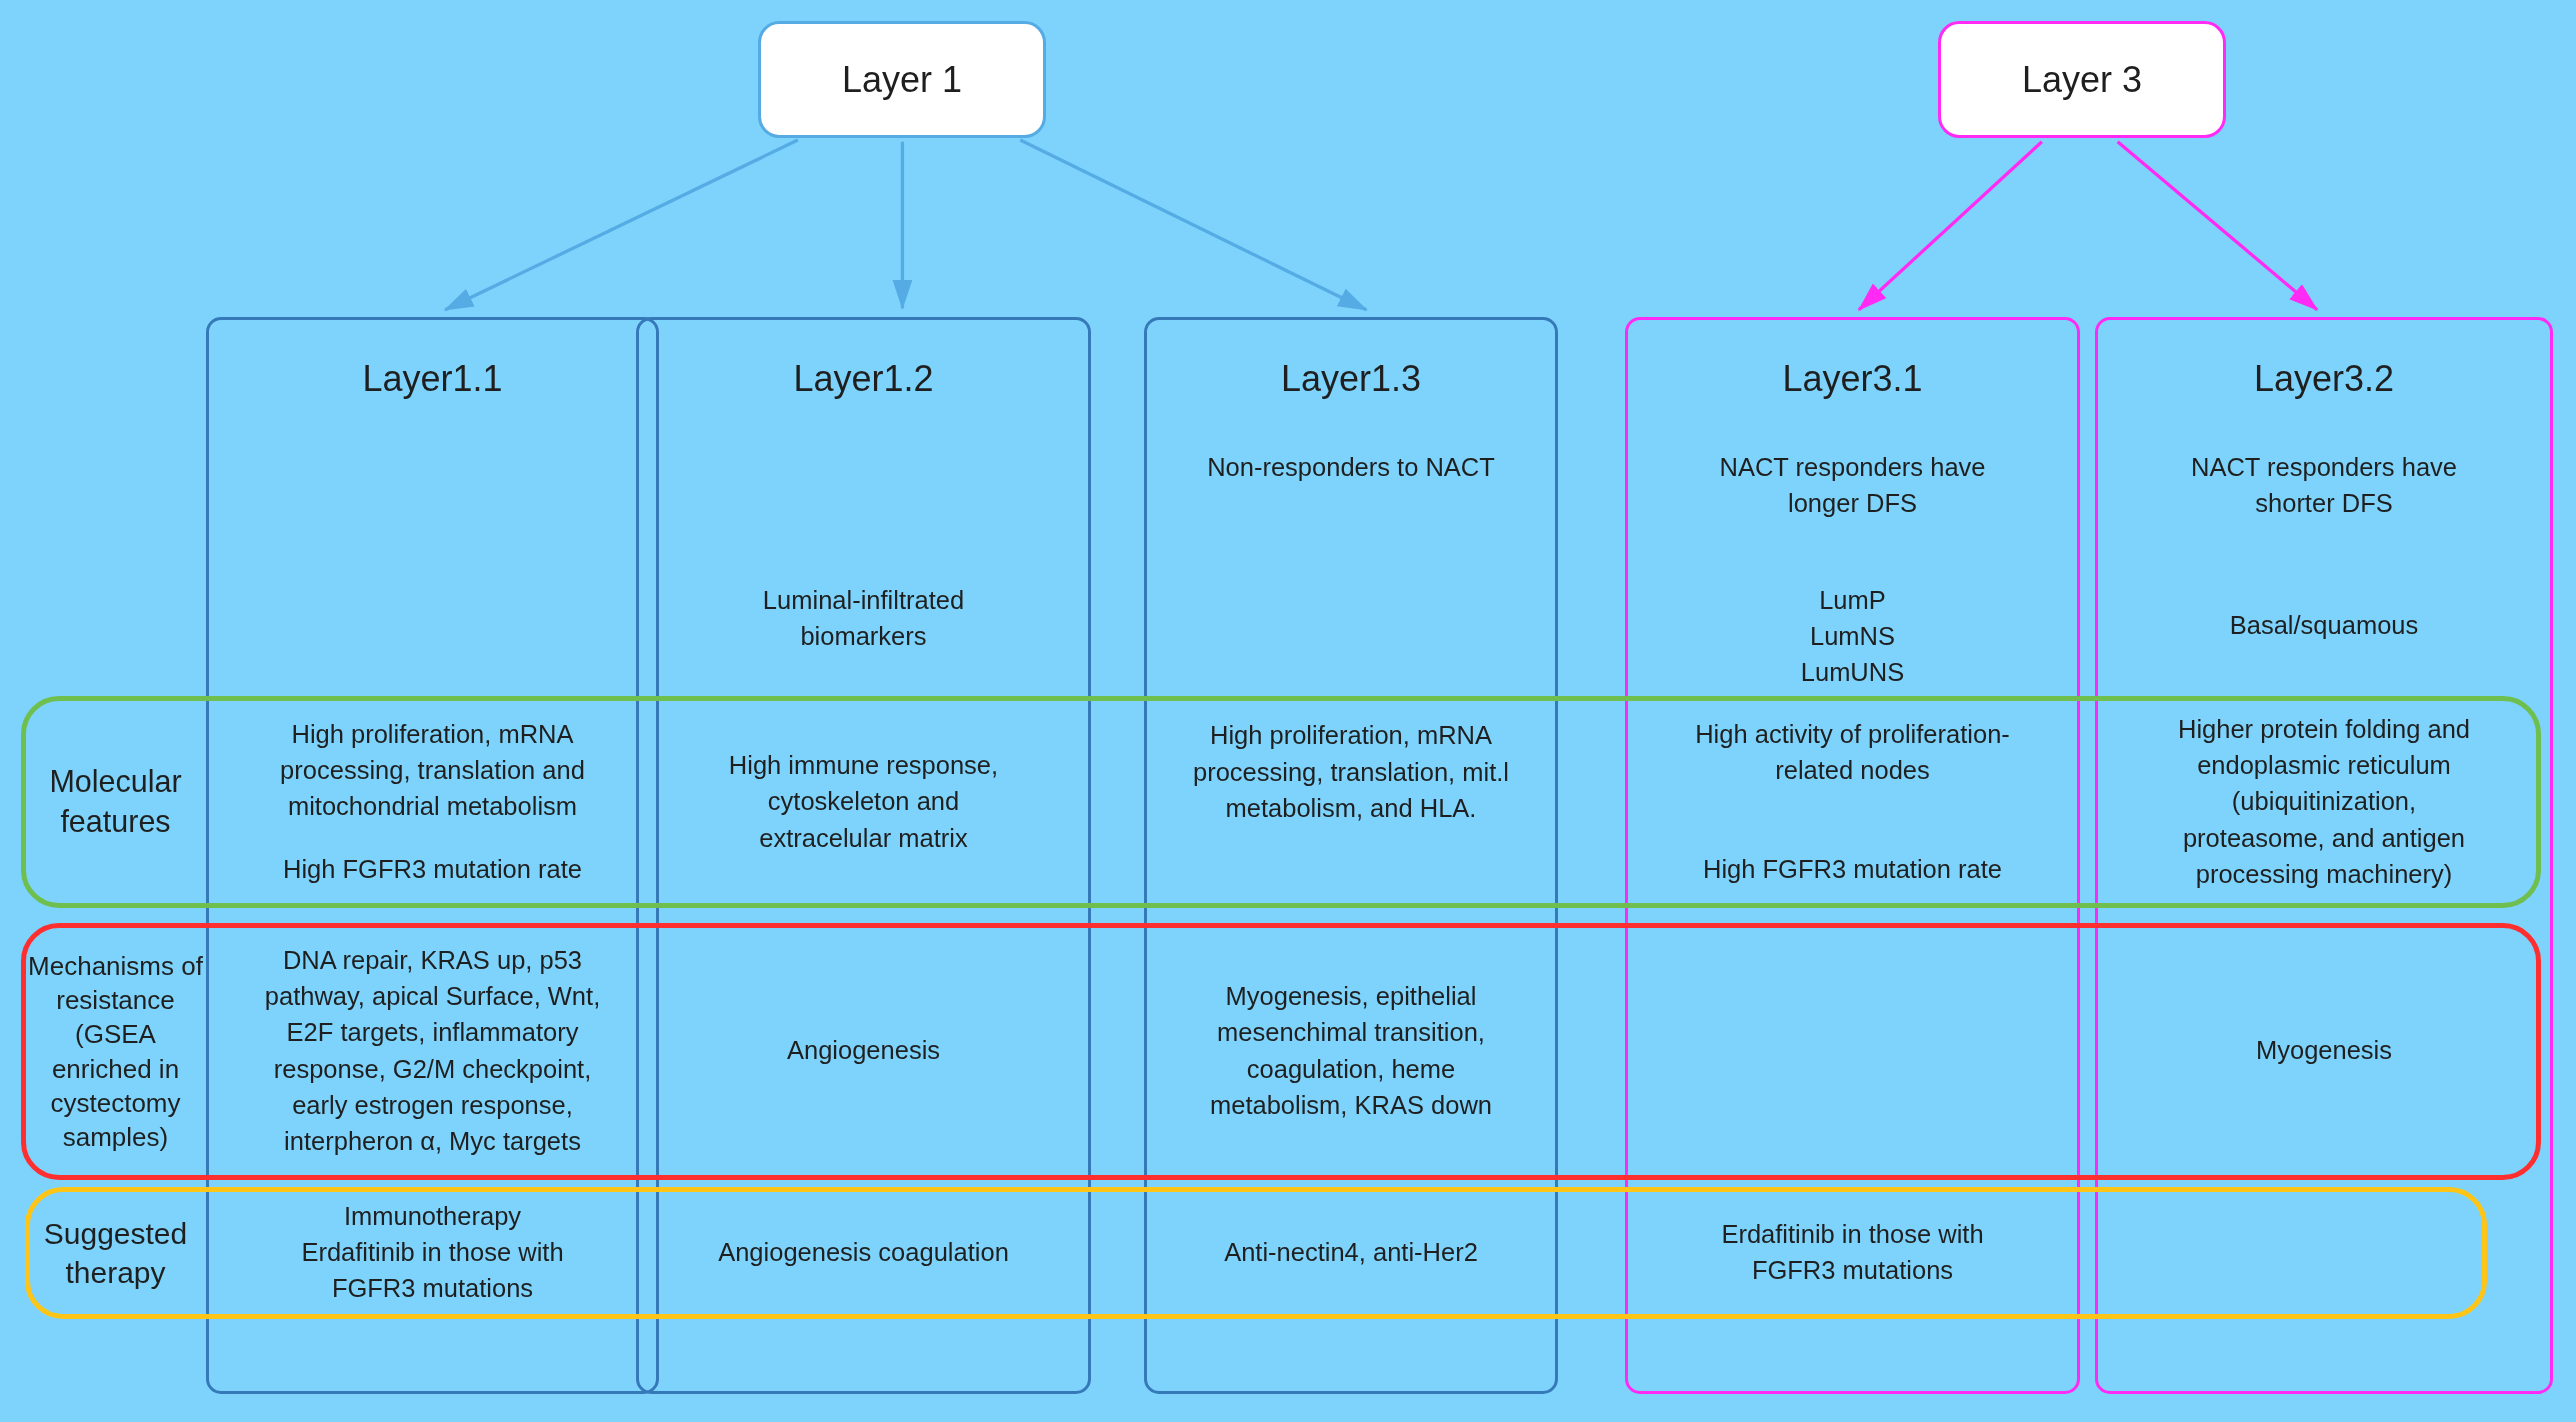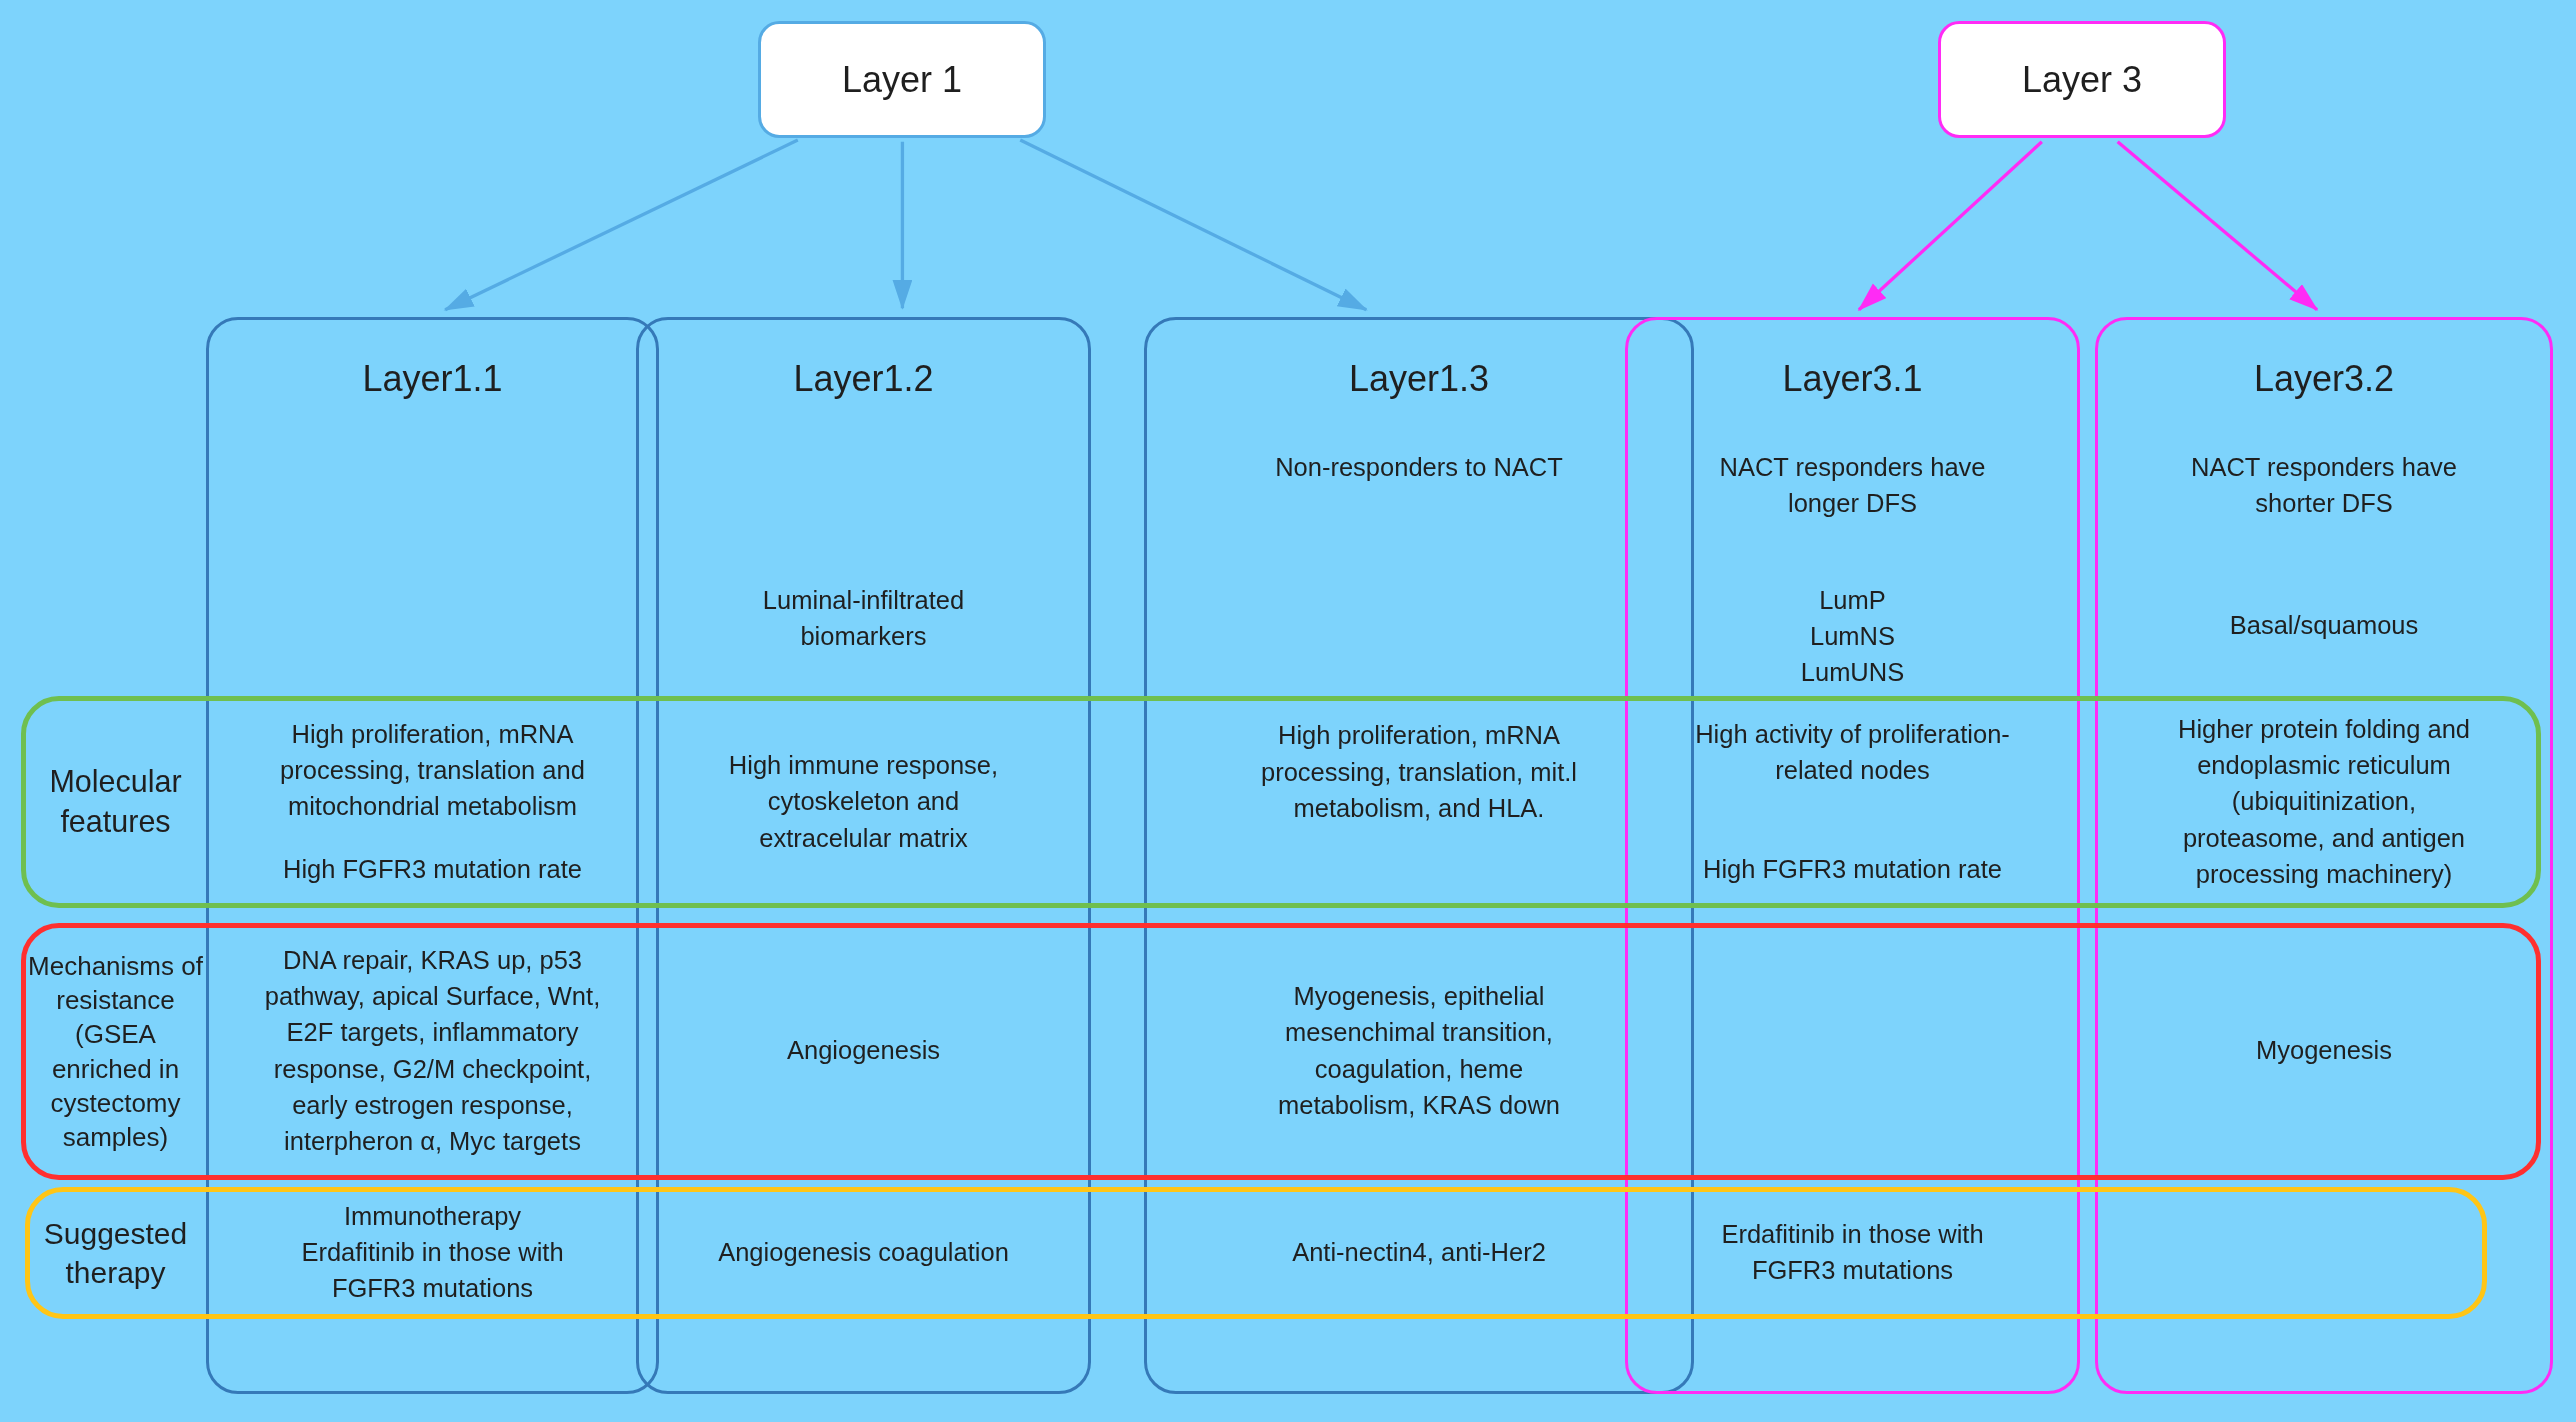--- a/index.html
+++ b/index.html
@@ -7,21 +7,21 @@
   body { font-family:"Liberation Sans", sans-serif; color:#1f1f1f; }
   .canvas { position:relative; width:2576px; height:1422px; background:#7dd3fc; overflow:hidden; }
 
   .topbox { position:absolute; display:flex; align-items:center; justify-content:center;
             font-size:36px; border-radius:21.4px; background:#fff; z-index:5; width:288px; height:117px; }
   .topbox.blue    { border:3.3px solid #55ABE4; }
   .topbox.magenta { border:3.3px solid #FF2BF5; }
 
   #arrows { position:absolute; left:0; top:0; width:2576px; height:1422px; z-index:1; }
 
-  .col { position:absolute; top:317px; height:1077px; border-radius:32px; background:transparent; z-index:2; }
+  .col { position:absolute; top:317px; height:1077px; border-radius:15px; background:transparent; z-index:2; }
   .col.blue    { border:3.3px solid #3579B8; }
   .col.magenta { border:3.3px solid #FF2BF5; }
 
   .band { position:absolute; border-radius:38px; z-index:3; background:transparent; }
   .band.green  { border:5px solid #6FBF4F; }
   .band.red    { border:5px solid #FF2F2F; }
   .band.yellow { border:5px solid #FFC516; }
 
   .rowlabel { position:absolute; left:28px; width:175px; display:flex; align-items:center;
               justify-content:center; text-align:center; z-index:4; }
@@ -107,21 +107,21 @@
 cytoskeleton and
 extracelular matrix</div>
       <div></div>
     </div>
     <div class="cell c-desc-bottom">Luminal-infiltrated
 biomarkers</div>
     <div class="cell c-mech j-center">Angiogenesis</div>
     <div class="cell c-ther j-center">Angiogenesis coagulation</div>
   </div>
 
-  <div class="col blue" style="left:1144px;width:550px">
+  <div class="col blue" style="left:1144px;width:414px">
     <div class="cell c-title">Layer1.3</div>
     <div class="cell c-desc-top">Non-responders to NACT</div>
     <div class="cell c-desc-bottom"></div>
     <div class="cell c-mol j-start">
       <div>High proliferation, mRNA
 processing, translation, mit.l
 metabolism, and HLA.</div>
       <div></div>
     </div>
     <div class="cell c-mech j-center">Myogenesis, epithelial

